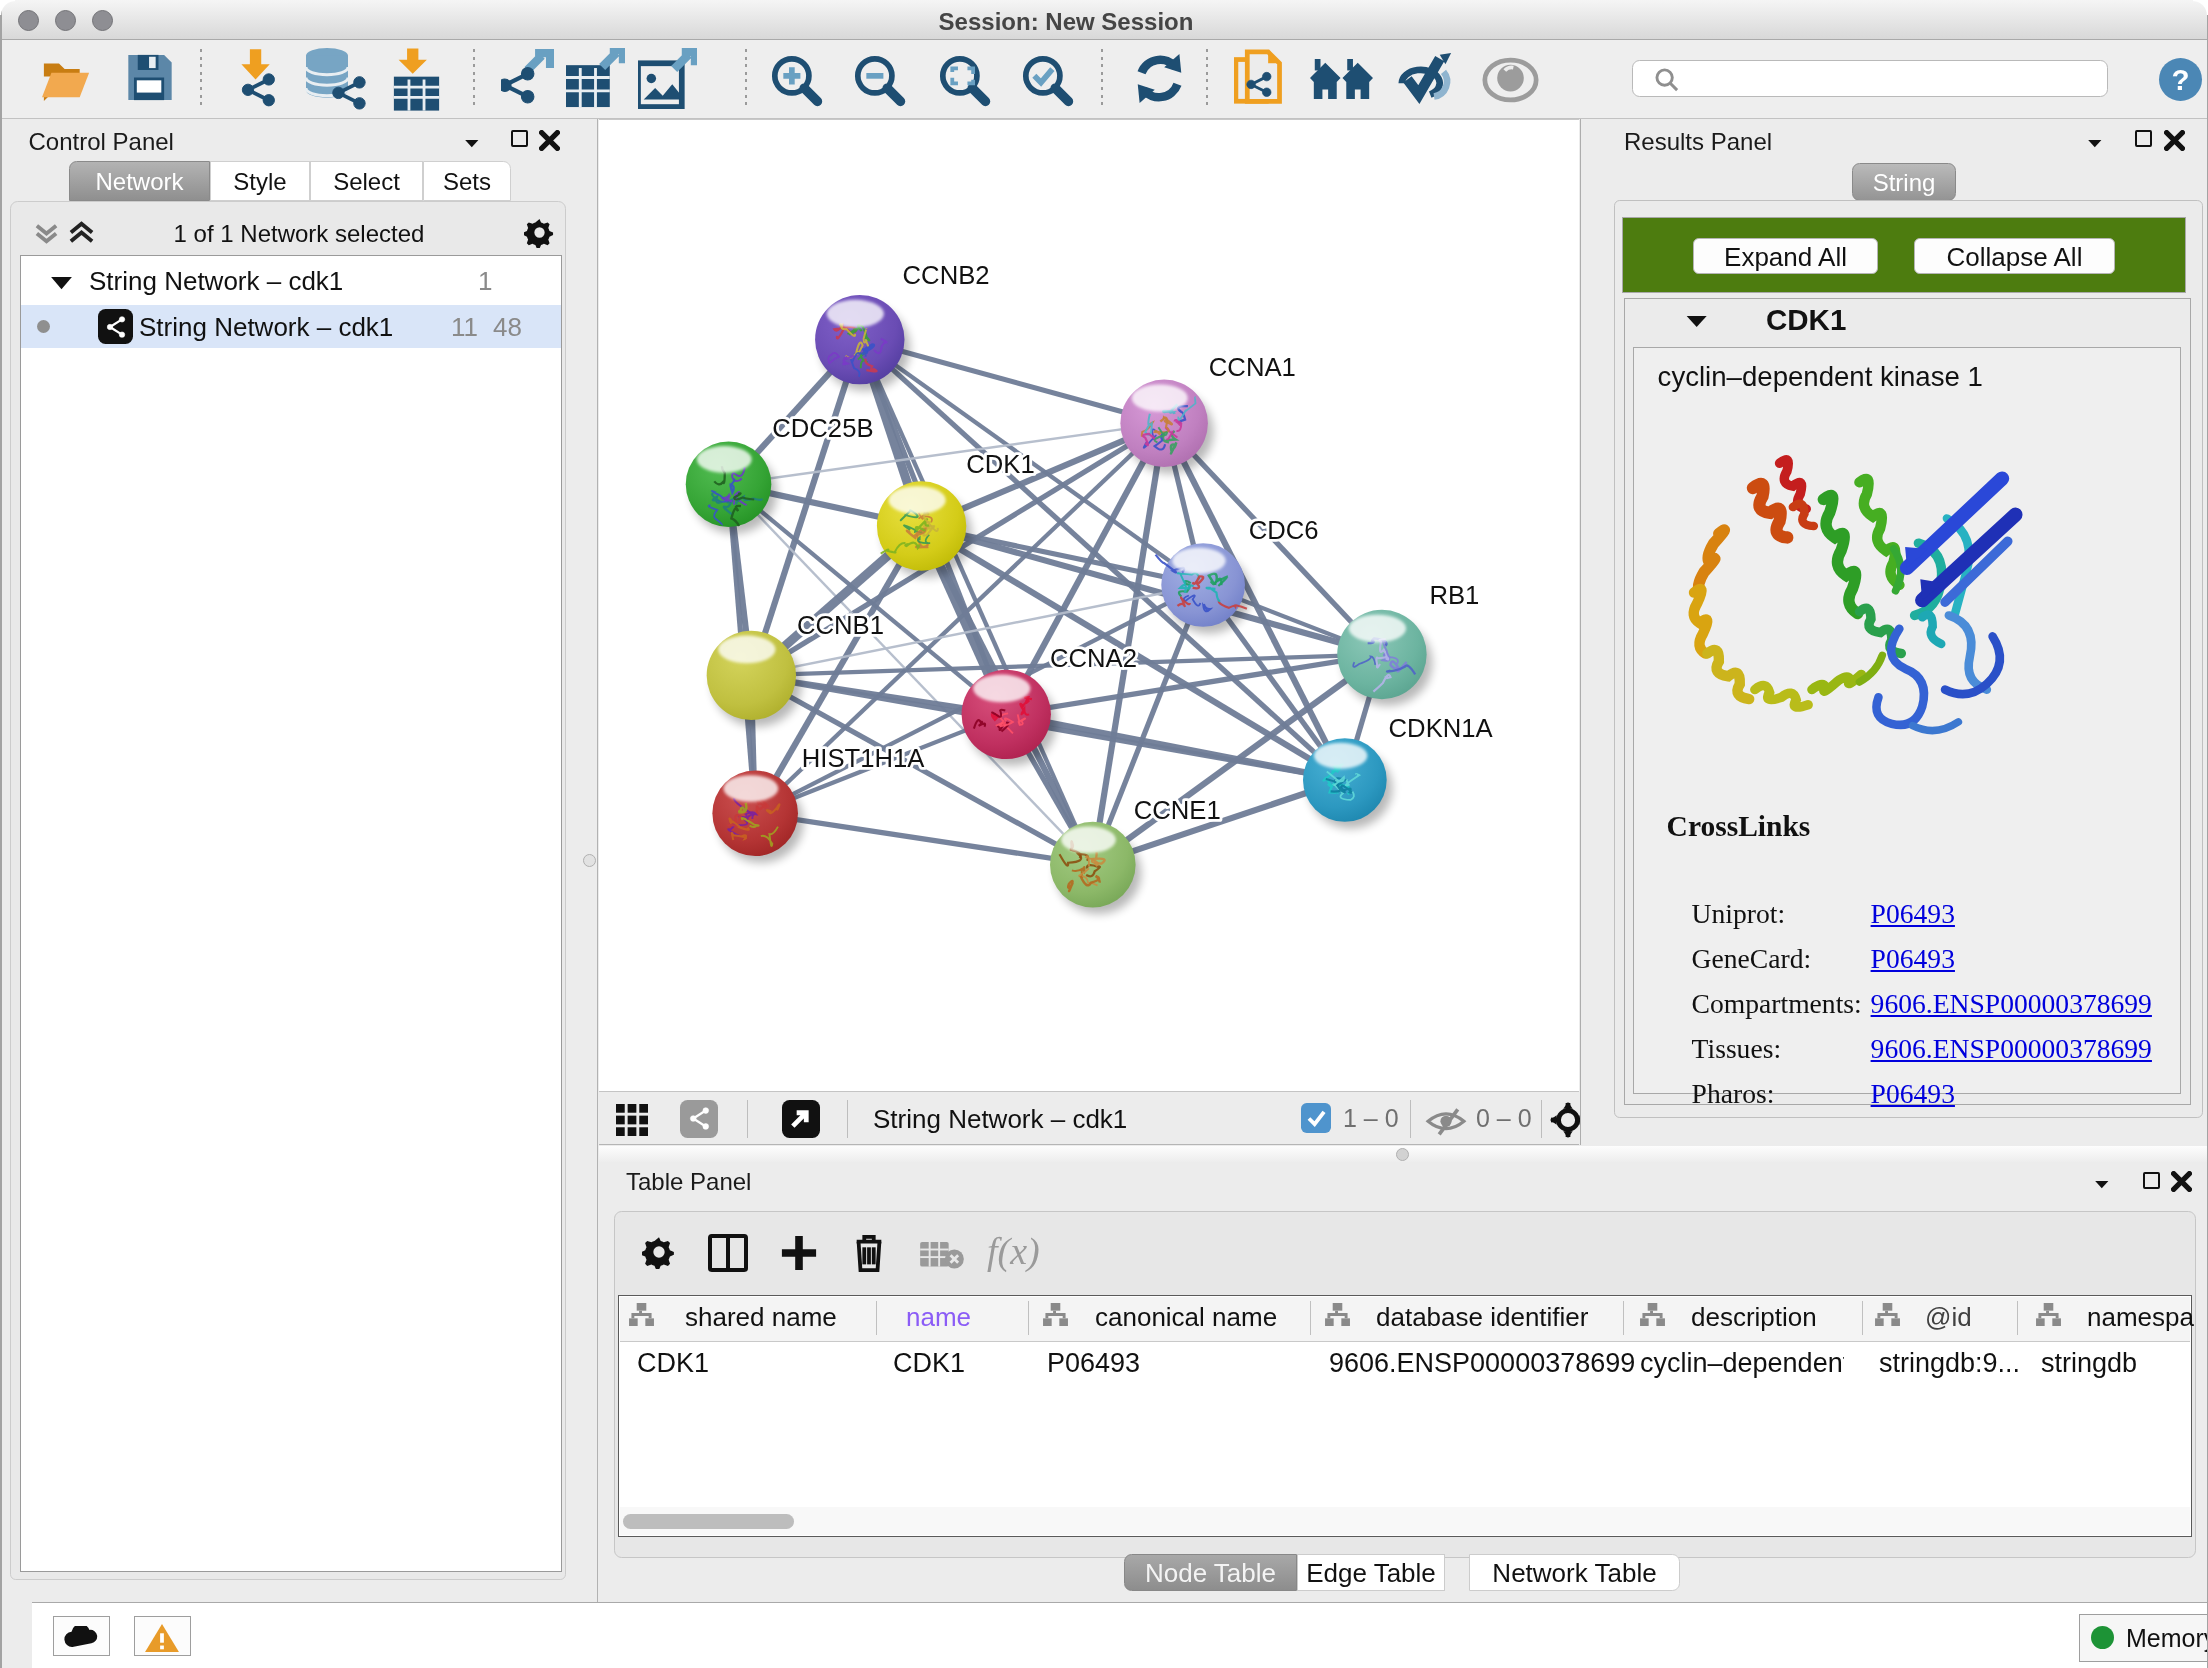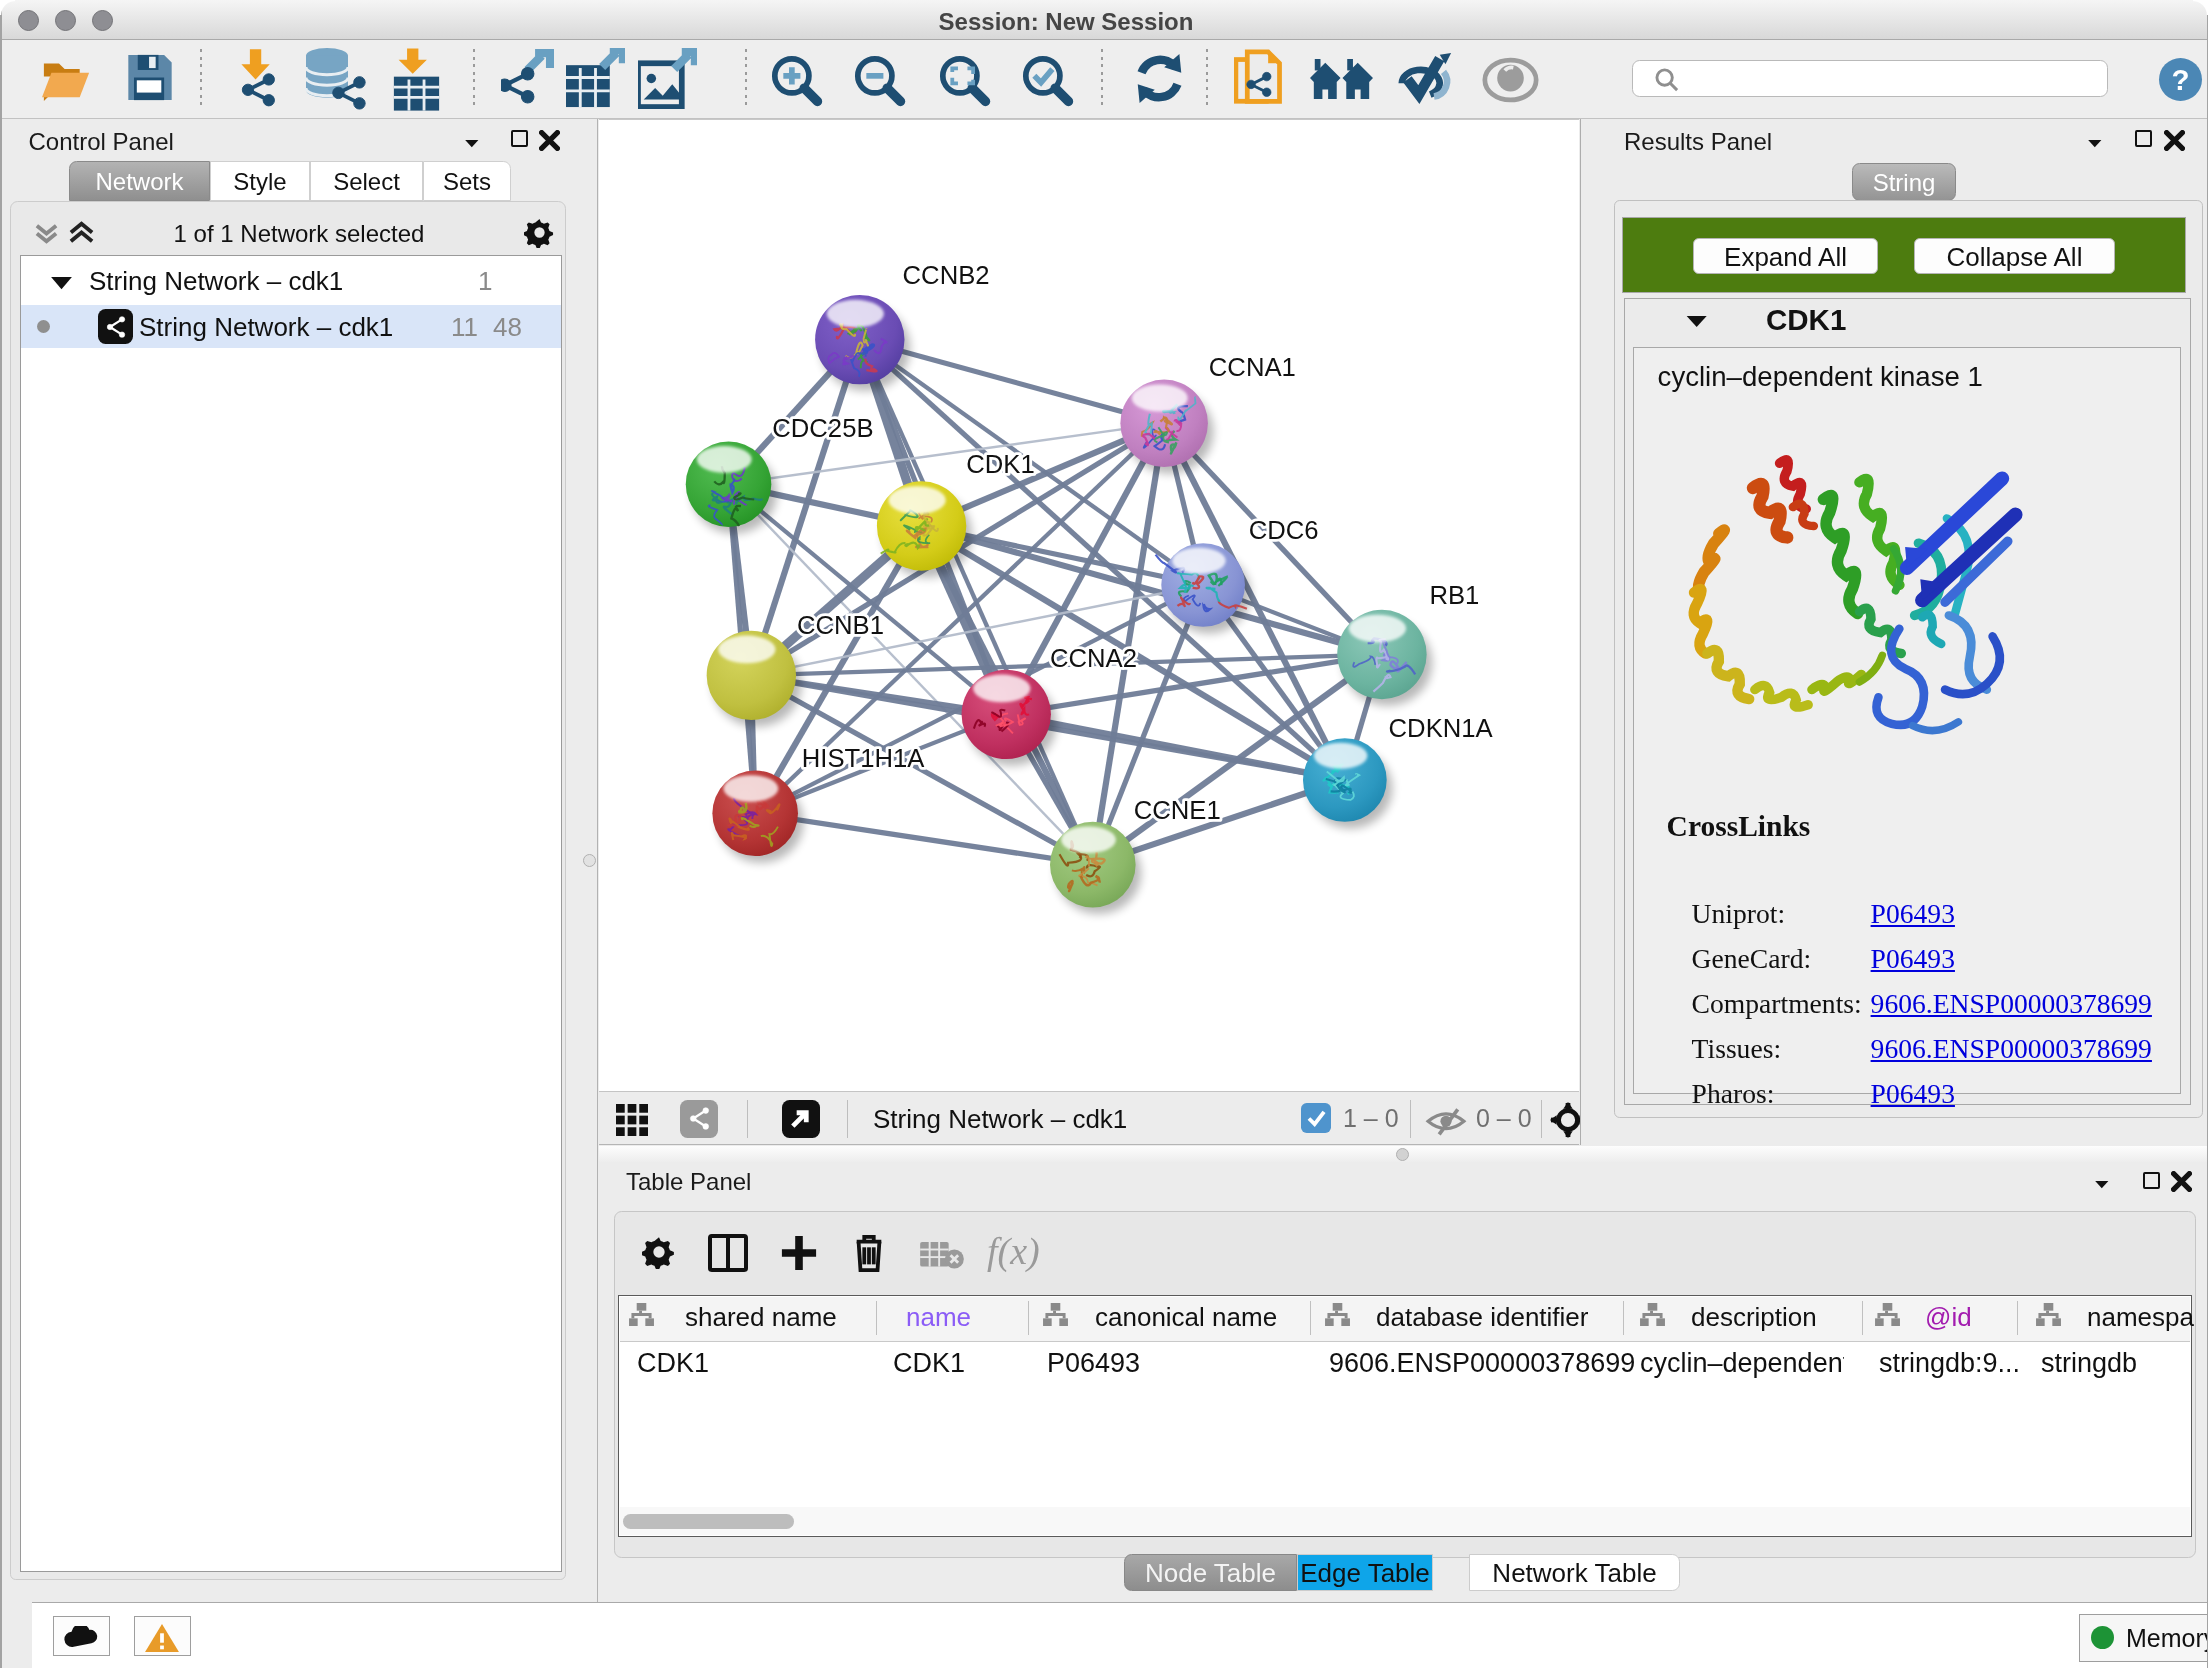--- a/index.html
+++ b/index.html
@@ -704,41 +704,41 @@
         <rect x="17" y="16" width="9" height="8"></rect>
         <path d="M12 8 v4 M4 16 v-4 h18 v4" stroke="#8a8a8a" stroke-width="3" fill="none"></path>
       </g>
     </svg><div class="abs" style="left:1092px;top:140px;font-size:26px;color:#111;">description</div><svg class="abs" style="left:1276px;top:141px" width="25" height="23" viewBox="0 0 26 24">
       <g fill="#8a8a8a">
         <rect x="8" y="0" width="10" height="8"></rect>
         <rect x="0" y="16" width="9" height="8"></rect>
         <rect x="17" y="16" width="9" height="8"></rect>
         <path d="M12 8 v4 M4 16 v-4 h18 v4" stroke="#8a8a8a" stroke-width="3" fill="none"></path>
       </g>
-    </svg><div class="abs" style="left:1326px;top:140px;font-size:26px;color:#a21caf;">@id</div><svg class="abs" style="left:1437px;top:141px" width="25" height="23" viewBox="0 0 26 24">
+    </svg><div class="abs" style="left:1326px;top:140px;font-size:26px;color:#404040;">@id</div><svg class="abs" style="left:1437px;top:141px" width="25" height="23" viewBox="0 0 26 24">
       <g fill="#8a8a8a">
         <rect x="8" y="0" width="10" height="8"></rect>
         <rect x="0" y="16" width="9" height="8"></rect>
         <rect x="17" y="16" width="9" height="8"></rect>
         <path d="M12 8 v4 M4 16 v-4 h18 v4" stroke="#8a8a8a" stroke-width="3" fill="none"></path>
       </g>
     </svg><div class="abs" style="left:1488px;top:140px;font-size:26px;color:#111;width:107px;overflow:hidden;white-space:nowrap;">namespac</div>
 <div class="abs" style="left:277px;top:139px;width:1px;height:34px;background:#c0c0c0;"></div><div class="abs" style="left:429px;top:139px;width:1px;height:34px;background:#c0c0c0;"></div><div class="abs" style="left:711px;top:139px;width:1px;height:34px;background:#c0c0c0;"></div><div class="abs" style="left:1024px;top:139px;width:1px;height:34px;background:#c0c0c0;"></div><div class="abs" style="left:1263px;top:139px;width:1px;height:34px;background:#c0c0c0;"></div><div class="abs" style="left:1418px;top:139px;width:1px;height:34px;background:#c0c0c0;"></div>
 <div class="abs" style="left:38px;top:186px;font-size:27px;color:#111;">CDK1</div>
 <div class="abs" style="left:294px;top:186px;font-size:27px;color:#111;">CDK1</div>
 <div class="abs" style="left:448px;top:186px;font-size:27px;color:#111;">P06493</div>
 <div class="abs" style="left:730px;top:186px;font-size:27px;color:#111;">9606.ENSP00000378699</div>
 <div class="abs" style="left:1041px;top:186px;font-size:27px;color:#111;width:204px;white-space:nowrap;overflow:hidden;">cyclin–dependent ...</div>
 <div class="abs" style="left:1280px;top:186px;font-size:27px;color:#111;">stringdb:9...</div>
 <div class="abs" style="left:1442px;top:186px;font-size:27px;color:#111;">stringdb</div>
 <div class="abs" style="left:21px;top:345px;width:1570px;height:27.6px;background:#f8f8f8;"></div>
 <div class="abs" style="left:24px;top:352px;width:171px;height:15px;border-radius:7.6px;background:#bdbdbd;"></div>
 
   <div class="abs" style="left:525px;top:392px;width:173px;height:37px;background:linear-gradient(#a8a8a8,#8d8d8d);border:1px solid #888;border-radius:7.6px 0 0 7.6px;color:#f4f4f4;text-align:center;line-height:37px;font-size:26px;">Node Table</div>
-  <div class="abs" style="left:698px;top:392px;width:136px;height:37px;background:#0ea5e9;border:1px solid #ccc;color:#111;text-align:center;line-height:37px;font-size:26px;">Edge Table</div>
+  <div class="abs" style="left:698px;top:392px;width:148px;height:37px;background:#ffffff;border:1px solid #ccc;color:#111;text-align:center;line-height:37px;font-size:26px;">Edge Table</div>
   <div class="abs" style="left:870px;top:392px;width:211px;height:37px;background:#fff;border:1px solid #ccc;border-radius:0 7.6px 7.6px 0;color:#111;text-align:center;line-height:37px;font-size:26px;">Network Table</div>
 </div>
 
 <div class="abs" style="left:16px;top:1602px;width:2208px;height:67px;background:#ffffff;border-top:1px solid #a9a9a9;margin-left:16px;">
   <div class="abs" style="left:21px;top:13.3px;width:57px;height:40px;background:#fcfcfc;border:1.9px solid #9e9e9e;"></div>
   <svg class="abs" style="left:31px;top:23px" width="36" height="23" viewBox="0 0 38 24">
       <path d="M10 22 a8 8 0 0 1 -1 -16 a10 10 0 0 1 19 -2 a7 7 0 0 1 2 14 z" fill="#111"></path>
     </svg>
   <div class="abs" style="left:102px;top:13.3px;width:57px;height:40px;background:#fcfcfc;border:1.9px solid #9e9e9e;"></div>
   <svg class="abs" style="left:111px;top:19px" width="38" height="32" viewBox="0 0 40 34">

